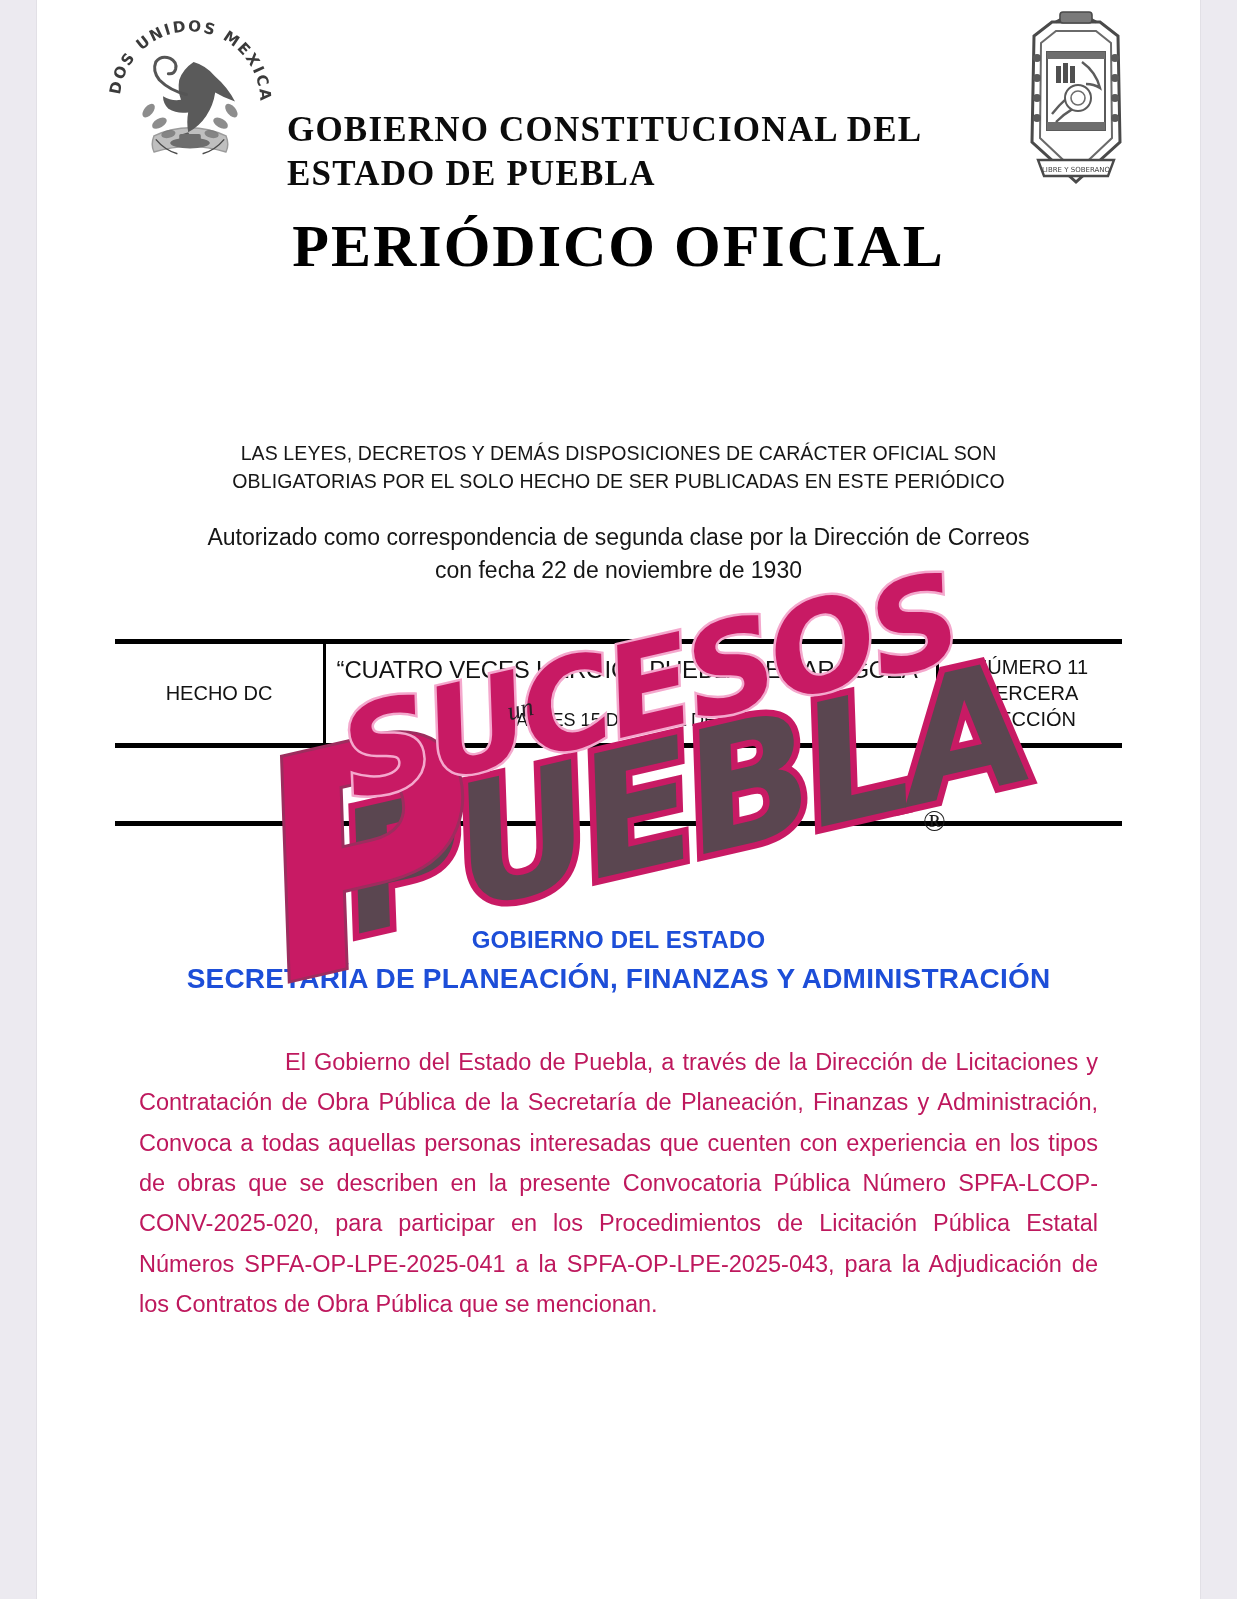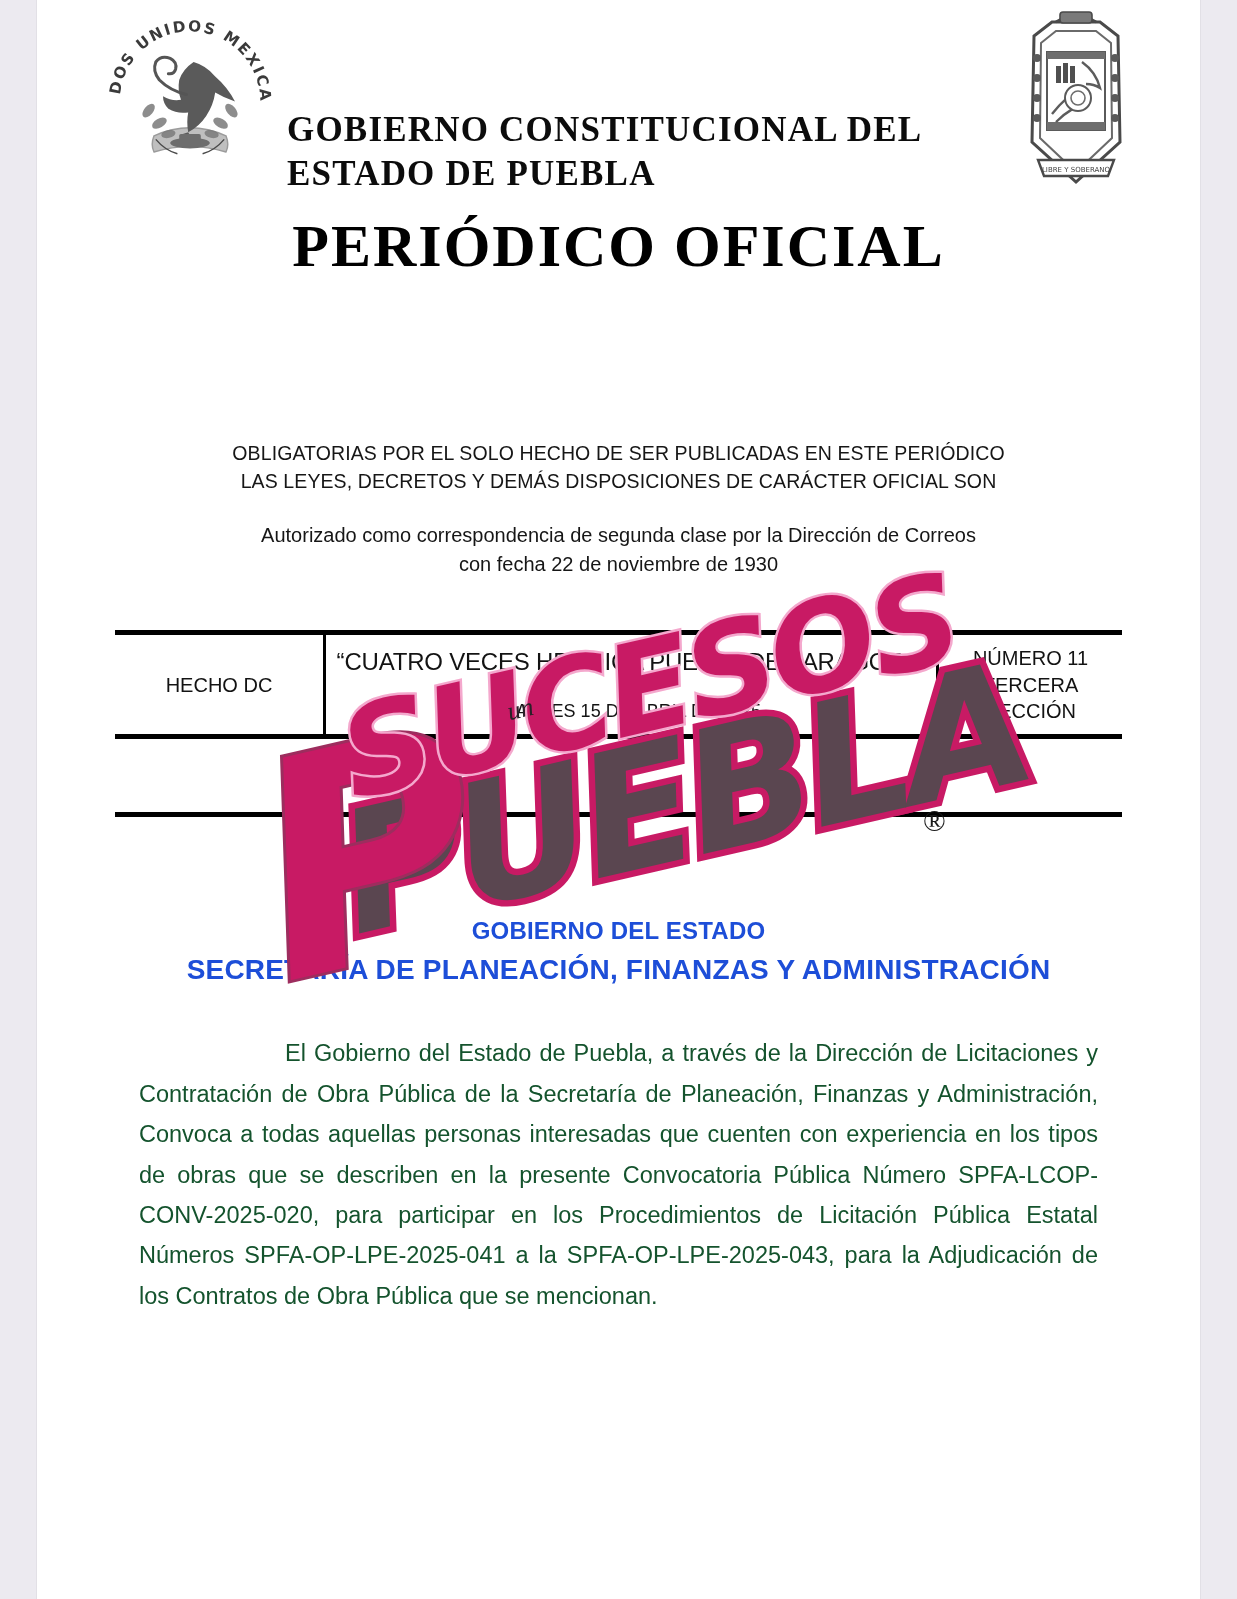--- a/index.html
+++ b/index.html
@@ -87,21 +87,21 @@
     padding: 0 92px;
   }
   .legal-caps {
     font-size: 19.5px;
     font-weight: 500;
     line-height: 1.42;
     color: #161616;
     letter-spacing: 0.1px;
   }
   .legal-sub {
-    font-size: 20px;
+    font-size: 23px;
     line-height: 1.42;
     color: #161616;
     margin-top: 26px;
   }
 
   
   .issue-wrap {
     margin: 52px 78px 0 78px;
   }
   .issue-table {
@@ -146,21 +146,21 @@
     line-height: 1.5;
     letter-spacing: 0.2px;
   }
   .sec-line-2 { font-size: 28px; }
 
   
   .body-copy {
     margin: 42px 102px 0 102px;
     font-size: 23.5px;
     line-height: 1.72;
-    color: #14532d;
+    color: #be185d;
     text-align: justify;
     text-indent: 146px;
   }
 
   
   #watermark {
     position: absolute;
     left: 228px;
     top: 582px;
     width: 620px;
@@ -299,22 +299,22 @@
       <div class="gob-title">
         <span>GOBIERNO  CONSTITUCIONAL  DEL</span>
         <span class="l2">ESTADO  DE  PUEBLA</span>
       </div>
 
       <div class="periodico">PERIÓDICO  OFICIAL</div>
     </div>
 
     <div class="legal-block">
       <div class="legal-caps">
+        <div>LAS LEYES, DECRETOS Y DEMÁS DISPOSICIONES DE CARÁCTER OFICIAL SON</div>
         <div>OBLIGATORIAS POR EL SOLO HECHO DE SER PUBLICADAS EN ESTE PERIÓDICO</div>
-        <div>LAS LEYES, DECRETOS Y DEMÁS DISPOSICIONES DE CARÁCTER OFICIAL SON</div>
       </div>
       <div class="legal-sub">
         <div>Autorizado como correspondencia de segunda clase por la Dirección de Correos</div>
         <div>con fecha 22 de noviembre de 1930</div>
       </div>
     </div>
 
     <div class="issue-wrap">
       <table class="issue-table">
         <tbody>

